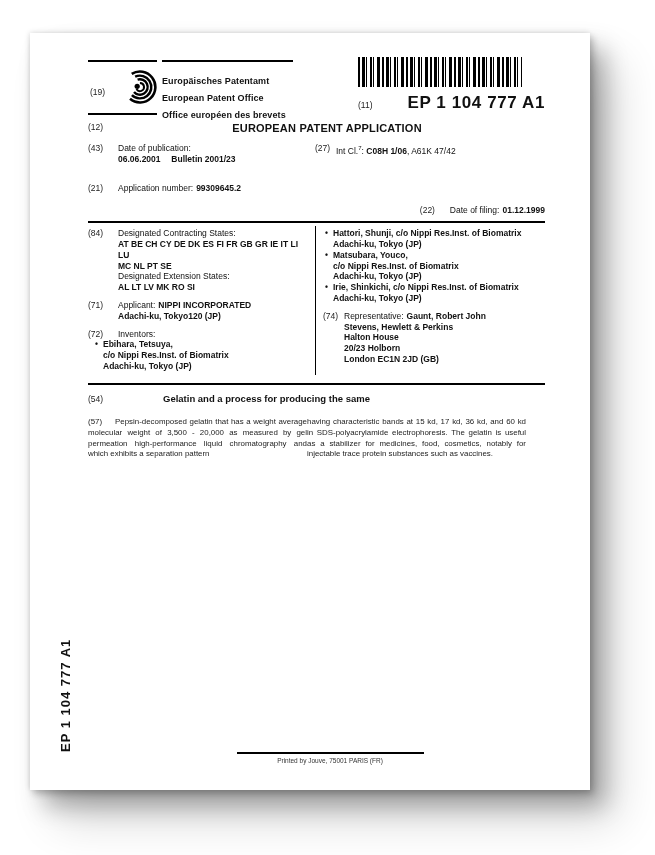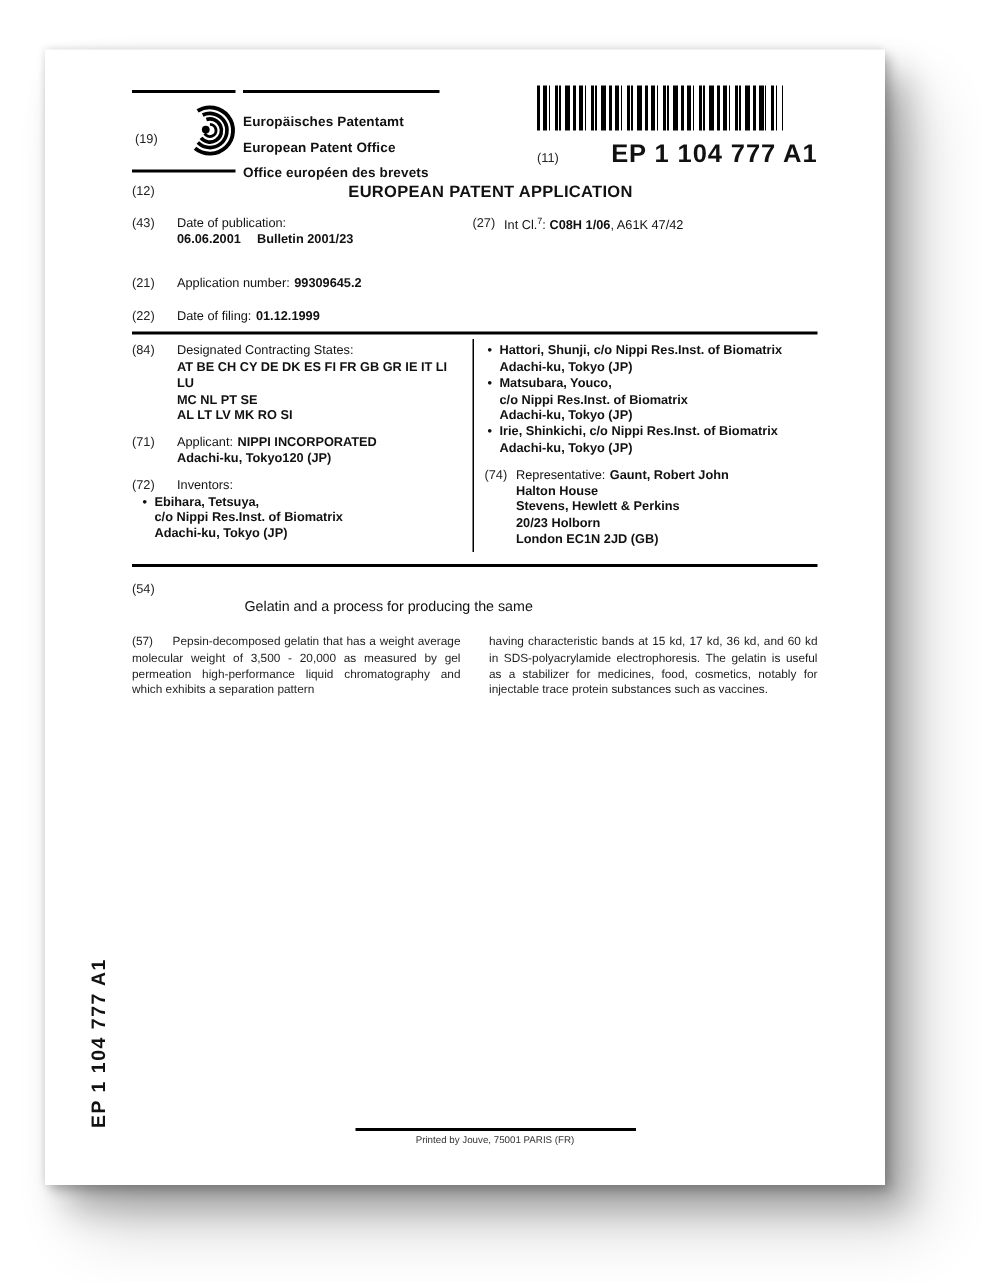--- a/index.html
+++ b/index.html
@@ -50,43 +50,43 @@
   .lbl { margin-right:3px; }
 
   .doctype-row { display:flex; margin-top:3px; font-size:8.5px;gap:46px; }
   .doctype { flex:1; text-align:center; font-weight:bold; font-size:11px; letter-spacing:0.2px; margin-right:55px; }
 
   .biblio-top { display:flex; margin-top:9px; }
   .biblio-left { width:227px; }
   .biblio-right { flex:1; }
   sup.cl7 { font-size:6px; vertical-align:super; }
   .row21 { margin-top:18px; }
-  .row22 { margin-top:12px; }
+  .row22 { margin-top:12px;justify-content:flex-end; }
 
   .hrule { margin-top:5px; height:2px; background:#000; }
 
   
   .parties { position:relative; display:flex; padding:5px 0 6px; }
   .pdivider { position:absolute; left:227px; top:3px; bottom:3px; width:1.4px; background:#000; }
   .pcol-left { width:227px; padding-right:14px; }
   .pcol-right { flex:1; padding-left:8px; }
   .pblock { margin-top:7px; }
   .pblock:first-child { margin-top:0; }
   .brow { display:flex; font-size:8.5px; line-height:10.8px; font-weight:bold; padding-left:7px; }
   .brow .bullet { flex:0 0 8px; }
   .bcont { padding-left:15px; font-size:8.5px; line-height:10.8px; font-weight:bold; }
   .pcol-right .brow { padding-left:2px; }
   .pcol-right .bcont { padding-left:10px; }
   .ind-right { padding-left:21px; font-size:8.5px; line-height:10.8px; font-weight:bold; }
 
   
   .title-row { display:flex; margin-top:8px; font-size:9.5px;gap:43px; }
   .title-row .fnum { flex:0 0 32px; font-size:8.5px; padding-top:1px; }
-  .title-text { font-weight:normal;margin-top:13px; }
-  .abstract { display:flex; gap:19px; margin-top:13px; color:#1c1c1c; }
+  .title-text { font-weight:bold; }
+  .abstract { display:flex; margin-top:13px; color:#1c1c1c; }
   .abs-col { width:219px; font-size:7.9px; line-height:10.9px; text-align:justify; }
   .gap57 { display:inline-block; width:13px; }
 
   
   .footer { position:absolute; left:0; width:100%; top:719px; }
   .fline { width:187px; height:1.5px; background:#000; margin:0 auto 3px; transform:translateX(20px); }
   .ftext { text-align:center; font-size:6.5px; color:#333; transform:translateX(20px); }
   .side-num {
     position:absolute; left:28px; top:601px; height:118px;
     writing-mode:vertical-rl; transform:rotate(180deg);
@@ -181,20 +181,21 @@
         <div class="pdivider"></div>
 
         <div class="pcol-left">
           <div class="pblock">
             <div class="row">
               <span class="fnum">(84)</span>
               <span>Designated Contracting States:</span>
             </div>
             <div class="ind b">AT BE CH CY DE DK ES FI FR GB GR IE IT LI LU</div>
             <div class="ind b">MC NL PT SE</div>
+            <div class="ind">Designated Extension States:</div>
             <div class="ind b">AL LT LV MK RO SI</div>
           </div>
 
           <div class="pblock">
             <div class="row">
               <span class="fnum">(71)</span>
               <span>
                 <span class="lbl">Applicant:</span><span class="b">NIPPI INCORPORATED</span>
               </span>
             </div>
@@ -235,22 +236,22 @@
             <div class="bcont">Adachi-ku, Tokyo (JP)</div>
           </div>
 
           <div class="pblock">
             <div class="row">
               <span class="fnum-sm">(74)</span>
               <span>
                 <span class="lbl">Representative:</span><span class="b">Gaunt, Robert John</span>
               </span>
             </div>
+            <div class="ind-right">Stevens, Hewlett &amp; Perkins</div>
             <div class="ind-right">Halton House</div>
-            <div class="ind-right">Stevens, Hewlett &amp; Perkins</div>
             <div class="ind-right">20/23 Holborn</div>
             <div class="ind-right">London EC1N 2JD (GB)</div>
           </div>
         </div>
       </div>
 
       <div class="hrule"></div>
 
       <div class="title-row">
         <span class="fnum">(54)</span>

